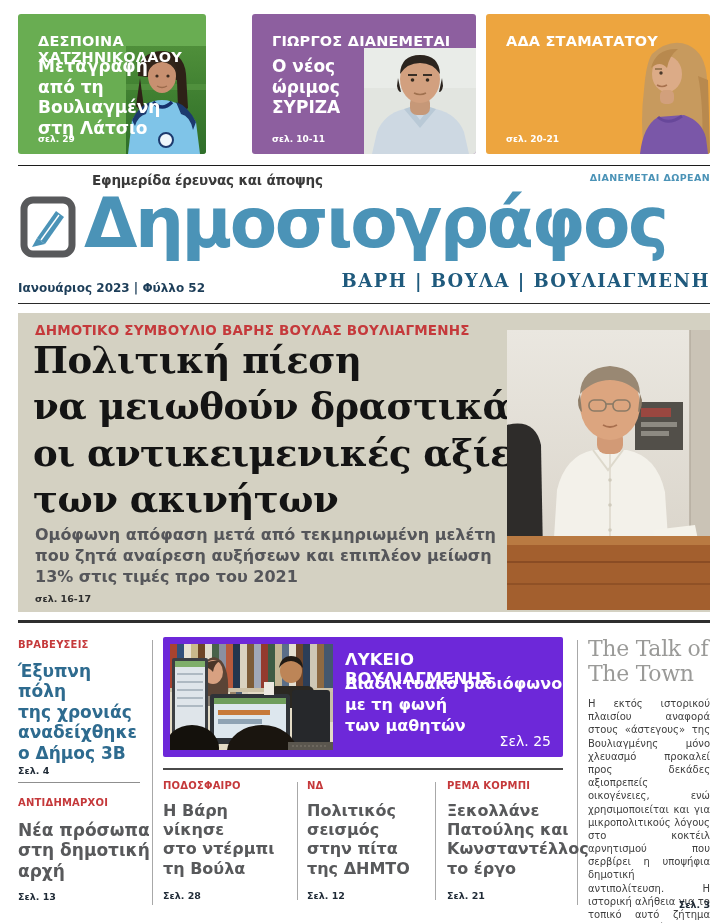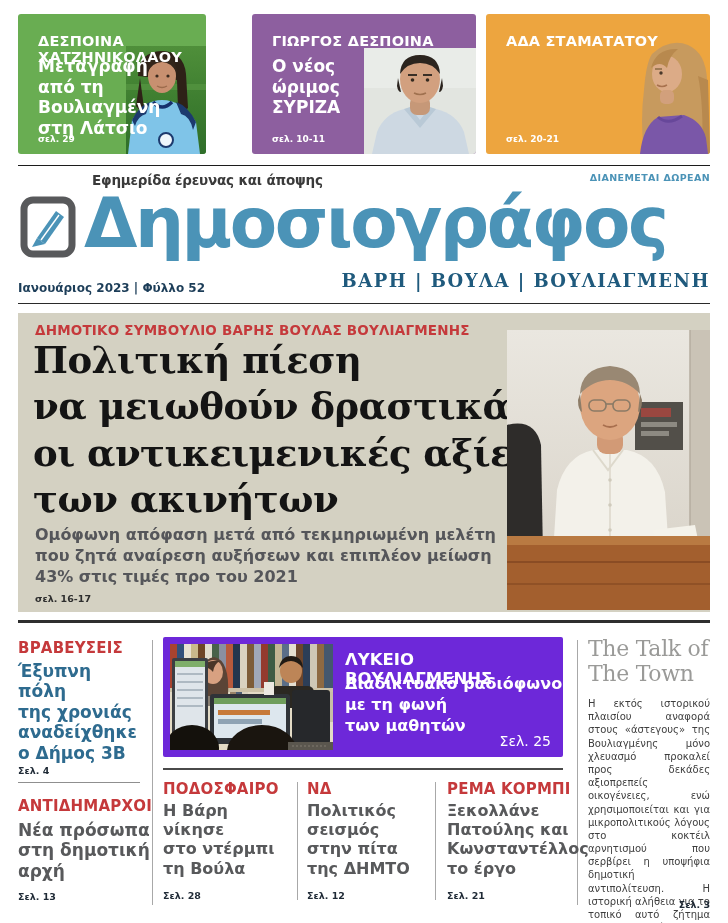--- a/index.html
+++ b/index.html
@@ -41,21 +41,21 @@
 
   
   .vd{position:absolute;width:1px;background:#a8a8a8;}
   .vd-left{left:152px;top:640px;height:265px;}
   .vd-right{left:577px;top:640px;height:265px;}
   .vd-b1{left:297px;top:782px;height:118px;}
   .vd-b2{left:435px;top:782px;height:118px;}
   .hr-leftcol{position:absolute;left:18px;top:782px;width:122px;height:1px;background:#8f8f8f;}
   .hr-mid{position:absolute;left:163px;top:768px;width:400px;height:2px;background:#4a4a4a;}
 
-  .kicker-red{font-size:15px;font-weight:bold;color:#c5393b;letter-spacing:.2px;}
+  .kicker-red{font-size:10px;font-weight:bold;color:#c5393b;letter-spacing:.2px;}
   .gray-head{font-size:16.5px;font-weight:bold;color:#58595b;line-height:1.2;}
   .page-num{font-size:9.5px;font-weight:bold;color:#1f2a36;}
 
   .lc1-kicker{position:absolute;left:18px;top:639px;}
   .lc1-head{position:absolute;left:18px;top:661px;font-size:17px;font-weight:bold;color:#2e6b8f;line-height:1.2;}
   .lc1-page{position:absolute;left:18px;top:765px;}
   .lc2-kicker{position:absolute;left:18px;top:797px;}
   .lc2-head{position:absolute;left:18px;top:820px;font-size:17px;}
   .lc2-page{position:absolute;left:18px;top:891px;}
 
@@ -110,21 +110,21 @@
       <path d="M31,40 Q36,43 41,40" stroke="#9c6b4c" stroke-width="1.4" fill="none"></path>
       <path d="M6,74 Q18,54 36,54 Q56,54 70,76 L74,108 L2,108 Z" fill="#7fc4e8"></path>
       <path d="M27,56 Q36,66 46,56" stroke="#16306b" stroke-width="3.5" fill="none"></path>
       <path d="M6,74 Q13,60 24,56 L20,68 Q12,70 9,80 Z" fill="#1c3a6e"></path>
       <path d="M70,76 Q62,60 50,56 L55,68 Q64,70 67,84 Z" fill="#1c3a6e"></path>
       <circle cx="40" cy="94" r="7" fill="#eef6fb" stroke="#1c3a6e" stroke-width="2"></circle>
     </svg>
   </div>
 
   <div class="top-box box-purple">
-    <div class="tb-name">ΓΙΩΡΓΟΣ ΔΕΣΠΟΙΝΑ</div>
+    <div class="tb-name">ΓΙΩΡΓΟΣ ΔΙΑΝΕΜΕΤΑΙ</div>
     <div class="tb-headline pre">Ο νέος
 ώριμος
 ΣΥΡΙΖΑ</div>
     <div class="tb-page">σελ. 10-11</div>
     <svg class="tb-photo" width="112" height="106" viewBox="0 0 112 106">
       <rect width="112" height="106" fill="#e2e5e0"></rect>
       <rect x="0" y="0" width="112" height="40" fill="#e9ece8"></rect>
       <path d="M8,106 L13,84 Q20,66 40,61 L72,61 Q93,66 100,84 L105,106 Z" fill="#cdd8e2"></path>
       <path d="M40,61 L56,80 L72,61 L66,59 L56,72 L46,59 Z" fill="#b9c9d6"></path>
       <rect x="46" y="48" width="20" height="19" rx="7" fill="#c69878"></rect>
@@ -171,21 +171,21 @@
   <div class="rule-mid"></div>
 
   <div class="lead">
     <div class="lead-kicker">ΔΗΜΟΤΙΚΟ ΣΥΜΒΟΥΛΙΟ ΒΑΡΗΣ ΒΟΥΛΑΣ ΒΟΥΛΙΑΓΜΕΝΗΣ</div>
     <div class="lead-headline pre">Πολιτική πίεση
 να μειωθούν δραστικά
 οι αντικειμενικές αξίες
 των ακινήτων</div>
     <div class="lead-summary pre">Ομόφωνη απόφαση μετά από τεκμηριωμένη μελέτη
 που ζητά αναίρεση αυξήσεων και επιπλέον μείωση
-43% στις τιμές προ του 2021</div>
+13% στις τιμές προ του 2021</div>
     <div class="lead-page">σελ. 16-17</div>
     <svg class="lead-photo" width="203" height="280" viewBox="0 0 203 280">
       <defs>
           <linearGradient id="wallg" x1="0" y1="0" x2="0" y2="1">
         <stop offset="0" stop-color="#eae7e0"></stop>
             <stop offset="1" stop-color="#d6d0c5"></stop>
       </linearGradient>
         </defs>
       <rect width="203" height="280" fill="url(#wallg)"></rect>
       <rect x="183" width="20" height="280" fill="#cac3b6"></rect>

